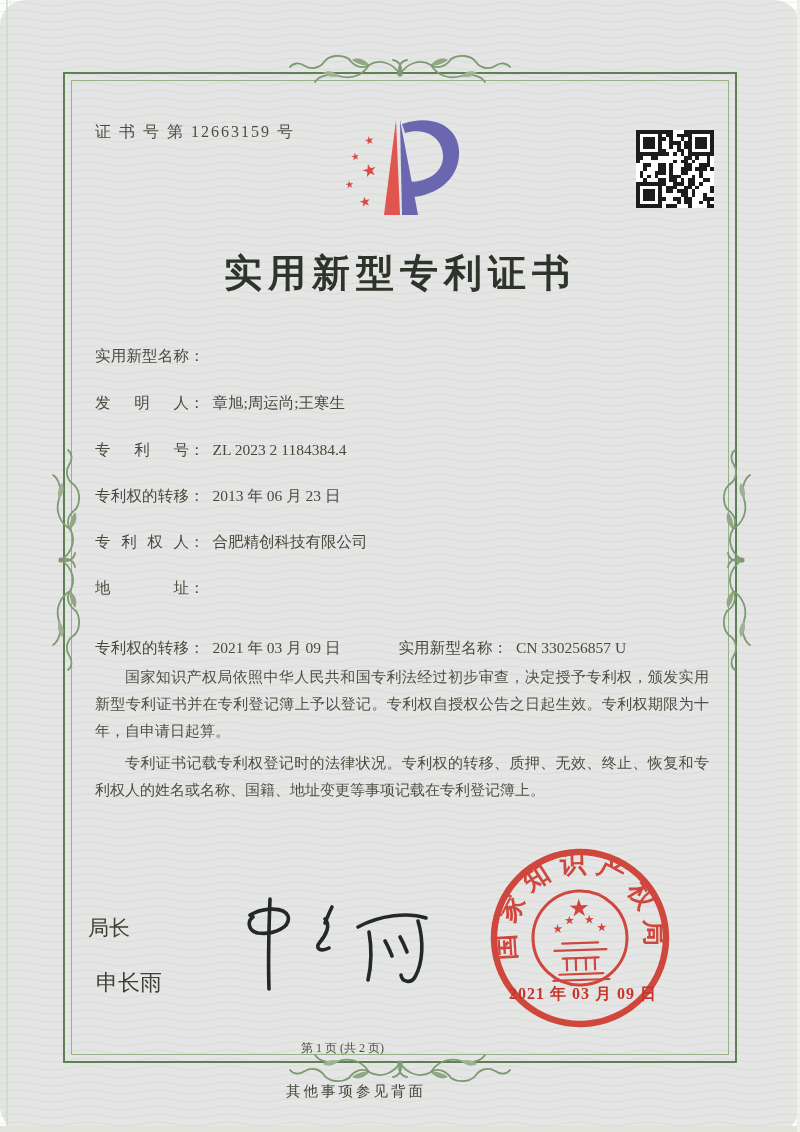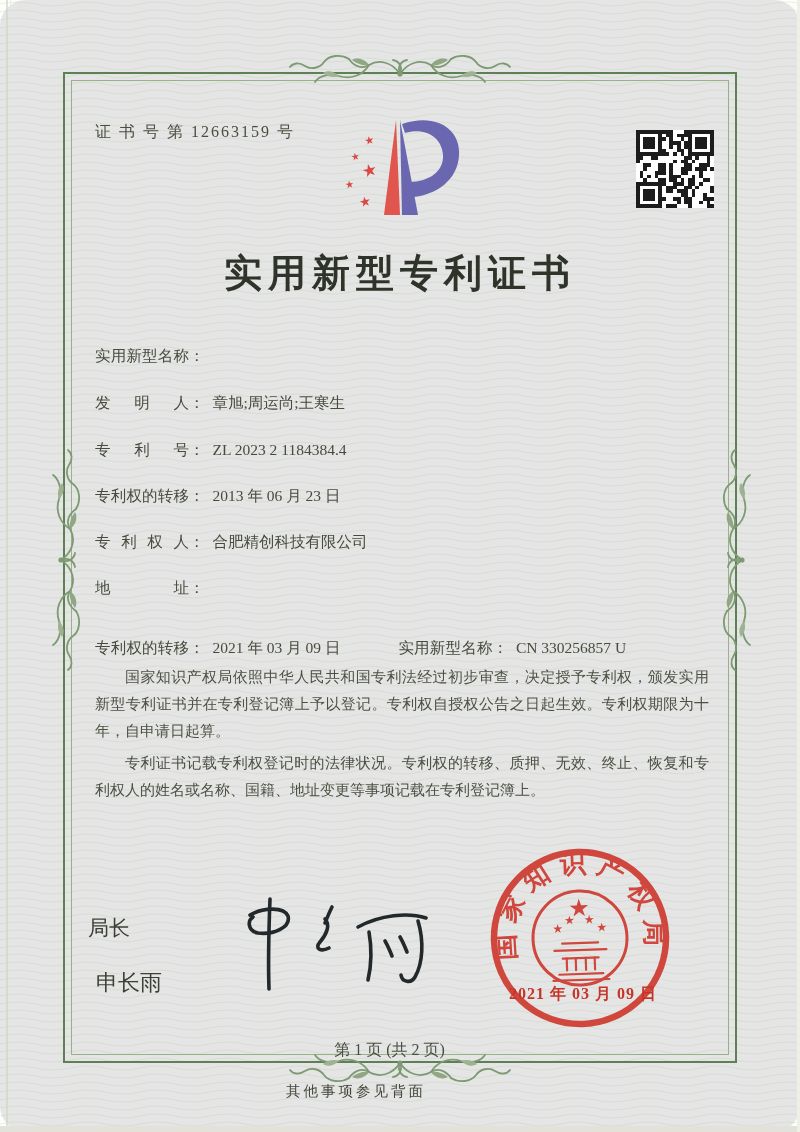--- a/index.html
+++ b/index.html
@@ -52,21 +52,21 @@
   .sig-title{position:absolute;left:88px;top:914px;font-size:21px;color:#3c4034;z-index:3;}
   .sig-name{position:absolute;left:96px;top:952px;font-size:22px;color:#3c4034;z-index:3;margin-top:16px;}
   .sig-script{position:absolute;left:222px;top:884px;width:210px;height:112px;z-index:3;}
 
   .seal{position:absolute;left:488px;top:846px;width:184px;height:184px;z-index:4;
         transform:rotate(-2deg);opacity:.92;}
   .seal-date{position:absolute;left:488px;top:984px;width:190px;text-align:center;
              font-size:16px;font-weight:700;letter-spacing:1px;color:#c6352a;z-index:5;}
 
   .page-num{position:absolute;left:0;top:1040px;width:685px;text-align:center;
-            font-size:16px;color:#4a4e40;z-index:3;margin-left:47px;}
+            font-size:12px;color:#4a4e40;z-index:3;}
   .back-note{position:absolute;left:0;top:1082px;width:712px;text-align:center;
              font-size:14.5px;letter-spacing:3px;color:#43473a;z-index:3;}
 </style>
 </head>
 <body>
 
 <div id="page">
 
   <svg class="waves" width="800" height="1132">
     <defs>

